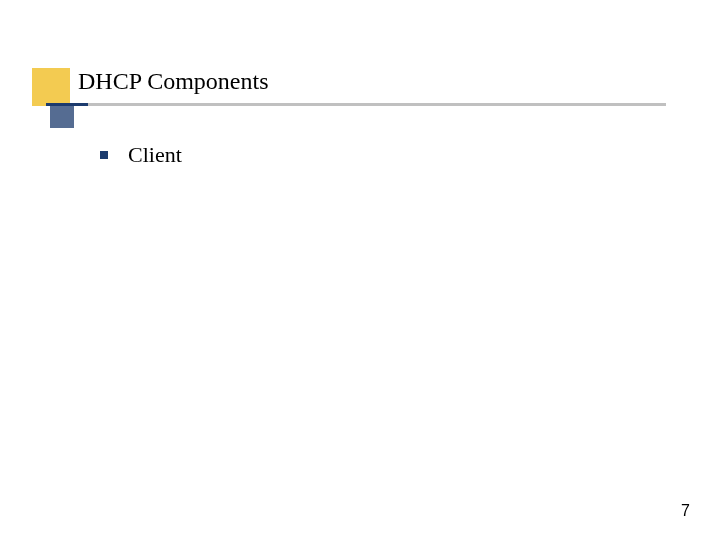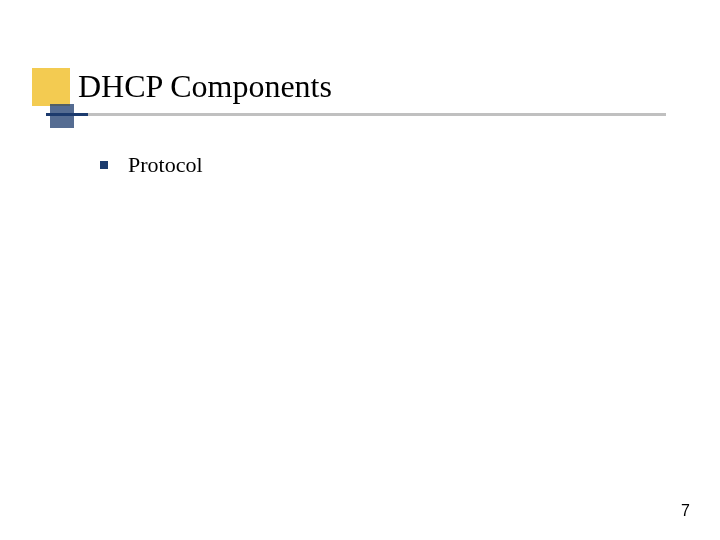--- a/index.html
+++ b/index.html
@@ -37,21 +37,21 @@
       position: absolute;
       left: -20px;
       top: 36px;
       width: 24px;
       height: 24px;
       background: #1c3b6e;
       opacity: 0.75;
       z-index: 2;
     }
     .title {
-      font-size: 32px;
+      font-size: 24px;
       font-weight: normal;
       color: #000;
       padding-bottom: 8px;
     }
     .underline-wrap {
       position: relative;
       margin-left: -32px;
       height: 3px;
     }
     .underline-gray {
@@ -110,17 +110,17 @@
     <div class="underline-wrap">
       <div class="underline-gray"></div>
       <div class="underline-navy"></div>
     </div>
   </div>
 </div>
 
 <div class="content">
   <div class="bullet-item">
     <div class="bullet-square"></div>
-    <span class="bullet-text">Protocol</span>
+    <span class="bullet-text">Client</span>
   </div>
 </div>
 
 <div class="page-number">7</div>
 
 </body></html>

